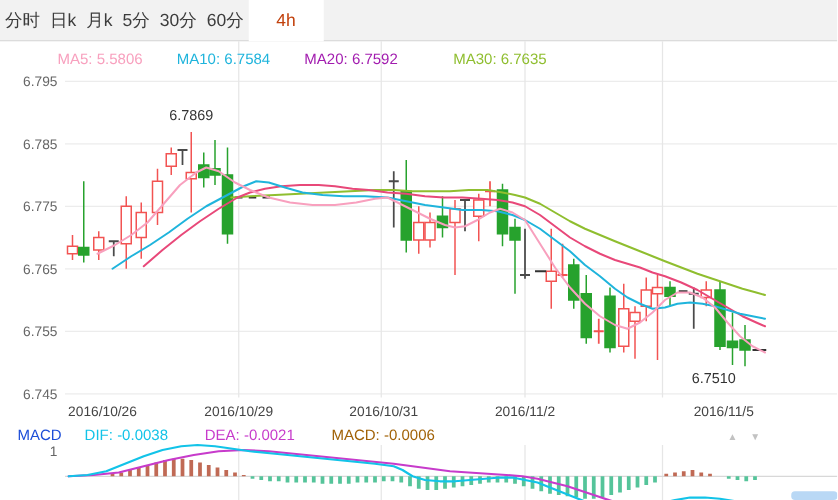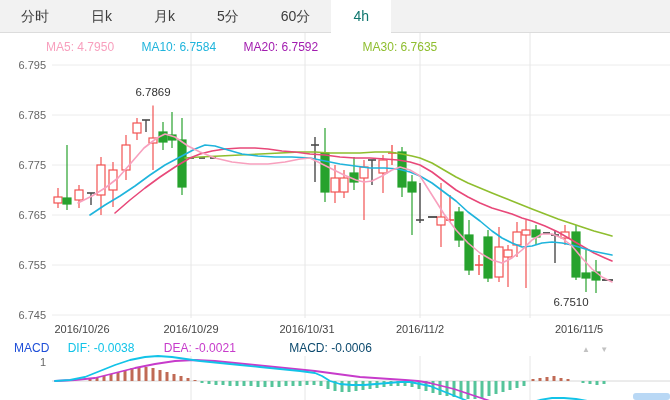--- a/index.html
+++ b/index.html
@@ -1,29 +1,29 @@
 <!DOCTYPE html>
 <html><head>
 <meta charset="utf-8">
 <style>
   html,body{margin:0;padding:0;background:#fff;}
   .app{position:relative;width:670px;height:400px;background:#fff;overflow:hidden;
        font-family:"Liberation Sans",sans-serif;}
   .app svg{position:absolute;left:0;top:0;}
   .tabbar{position:absolute;left:0;top:0;width:670px;height:32px;background:#f2f2f2;
           border-bottom:1px solid #dcdcdc;display:flex;align-items:stretch;z-index:5;}
-  .tab{line-height:32px;padding:0 21px;font-size:14px;color:#3c3c3c;cursor:pointer;white-space:nowrap;}
-  .tab.active{background:#ffffff;color:#0f766e;padding:0 22px;height:33px;}
+  .tab{line-height:32px;padding:0 4px;font-size:14px;color:#3c3c3c;cursor:pointer;white-space:nowrap;}
+  .tab.active{background:#ffffff;color:#c2410c;padding:0 22px;height:33px;}
   .legend{position:absolute;left:46px;top:40px;font-size:12px;z-index:4;white-space:nowrap;}
   .legend .li{margin-right:24px;}
   .c-ma5{color:#f8a0be;} .c-ma10{color:#1fb4dc;margin-top:41px;} .c-ma20{color:#a21caf;} .c-ma30{color:#8fbe2f;padding-left:17px;}
   .macd-row{position:absolute;left:14px;top:341px;font-size:12px;z-index:4;white-space:nowrap;}
   .macd-row .m-title{color:#1d4ed8;margin-right:6px;}
   .macd-row .pair{margin-right:26px;}
-  .c-dif{color:#12c3e8;margin-left:9px;} .c-dea{color:#c73bcb;} .c-macd{color:#0c4a6e;margin-left:24px;}
+  .c-dif{color:#12c3e8;margin-left:9px;} .c-dea{color:#c73bcb;} .c-macd{color:#a16207;}
   .arrows{position:absolute;left:574px;top:345px;z-index:4;color:#c2c2c2;font-size:8px;}
   .arrows span{margin-left:8px;cursor:pointer;}
   .scale-1{position:absolute;left:28px;top:356px;width:18px;text-align:right;
            font-size:11px;color:#666;z-index:4;}
   .corner{position:absolute;left:633px;top:393px;width:37px;height:7px;background:#b9d8f5;
           border-radius:3px;z-index:4;}
 </style>
 </head>
 <body>
 
@@ -223,26 +223,27 @@
       <rect x="602.5" y="381" width="3" height="3" fill="#55c49a"></rect>
       <polyline points="55,381.0 75,380.0 95,378.0 115,373.0 135,368.0 155,364.0 175,361.0 195,360.0 215,361.0 235,363.0 255,365.0 275,367.0 295,369.0 315,371.0 330,373.0 345,375.0 360,377.0 375,378.0 390,379.0 405,380.0 418,381.0 430,383.0 442,386.0 454,389.0 466,393.0 478,397.0 490,401.0 502,405.0 514,409.0 524,412.0" fill="none" stroke="#c73bcb" stroke-width="1.8" stroke-linejoin="round" stroke-linecap="round"></polyline>
       <polyline points="55,381.0 70,380.0 85,377.0 100,371.0 115,365.0 130,360.0 145,357.0 158,356.0 172,357.0 186,359.0 200,361.0 220,363.0 240,365.0 260,367.0 280,369.0 300,371.0 315,373.0 322,376.0 330,381.0 340,384.0 352,385.0 364,385.0 376,384.0 388,383.0 400,382.0 410,382.0 420,384.0 430,386.0 440,390.0 450,394.0 460,398.0 470,402.0 480,405.0 492,407.0 504,408.0 516,406.0 528,403.0 540,400.0 552,398.0 564,398.0 576,399.0 588,401.0 600,403.0 610,404.0" fill="none" stroke="#12c3e8" stroke-width="1.8" stroke-linejoin="round" stroke-linecap="round"></polyline>
     </svg>
 
   <div class="tabbar">
     <div class="tab">分时</div>
     <div class="tab">日k</div>
     <div class="tab">月k</div>
     <div class="tab">5分</div>
+    <div class="tab">30分</div>
     <div class="tab">60分</div>
     <div class="tab active">4h</div>
   </div>
 
   <div class="legend">
-    <span class="li c-ma5"><span>MA5:</span> <span>4.7950</span></span>
+    <span class="li c-ma5"><span>MA5:</span> <span>5.5806</span></span>
     <span class="li c-ma10"><span>MA10:</span> <span>6.7584</span></span>
     <span class="li c-ma20"><span>MA20:</span> <span>6.7592</span></span>
     <span class="li c-ma30"><span>MA30:</span> <span>6.7635</span></span>
   </div>
 
   <div class="macd-row">
     <span class="m-title">MACD</span>
     <span class="pair c-dif"><span>DIF:</span> <span>-0.0038</span></span>
     <span class="pair c-dea"><span>DEA:</span> <span>-0.0021</span></span>
     <span class="pair c-macd"><span>MACD:</span> <span>-0.0006</span></span>

